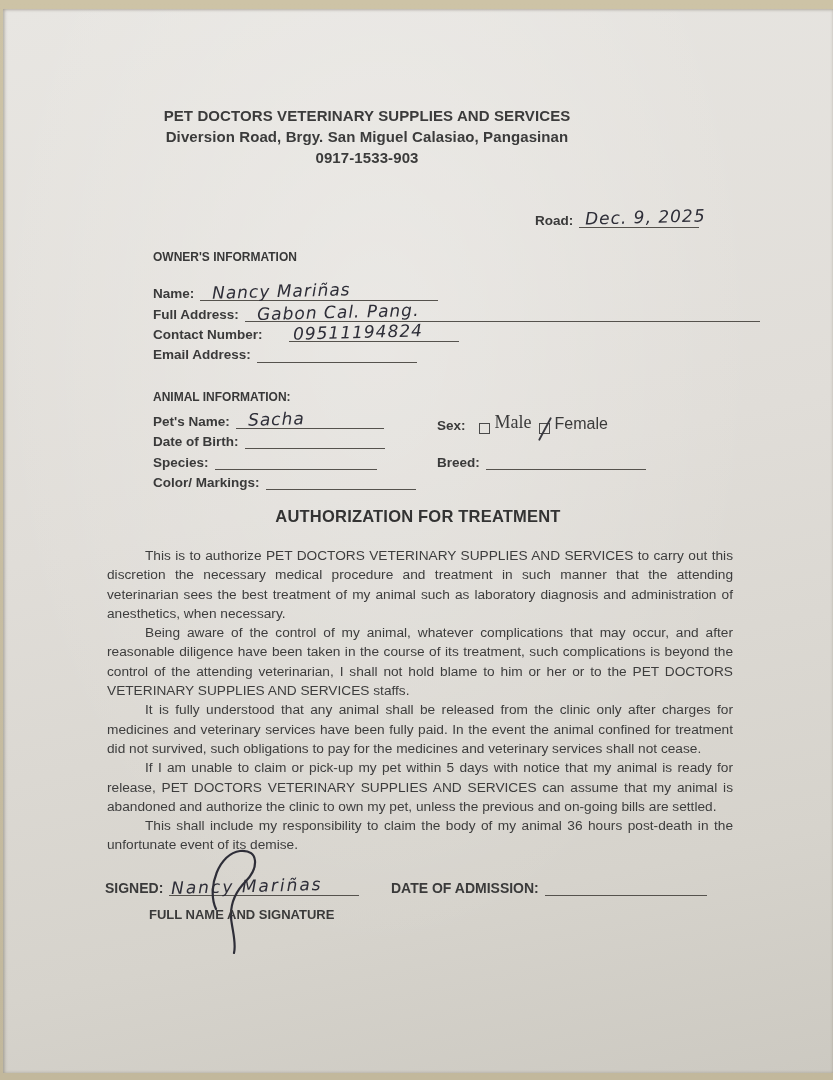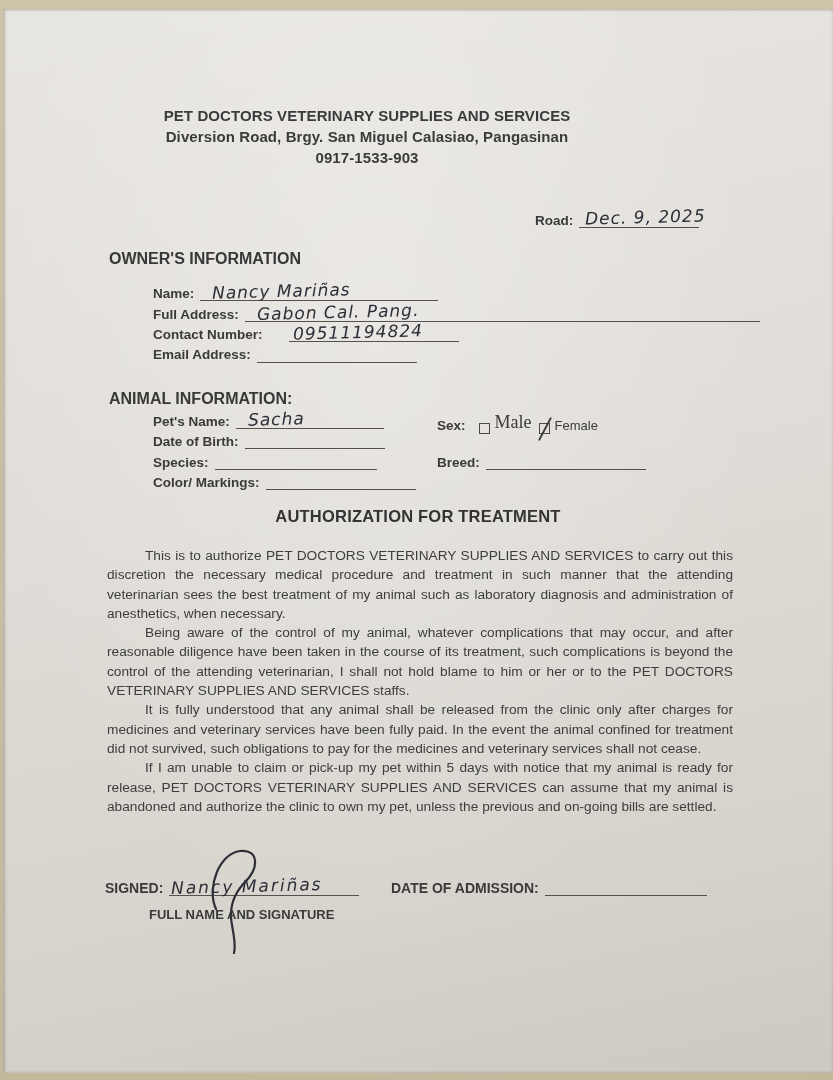--- a/index.html
+++ b/index.html
@@ -23,21 +23,21 @@
     box-shadow: inset 0 1px 3px rgba(120,110,90,0.35), inset 2px 0 3px rgba(90,85,70,0.25);
     color: #3a3a3a;
   }
   .hdr {
     position: absolute; top: 96px; left: 0; width: 728px;
     text-align: center; font-weight: bold;
     font-size: 15px; line-height: 21px; color: #3b3b3b;
     letter-spacing: 0.1px;
   }
   .lbl { font-weight: bold; font-size: 13.5px; color: #3a3a3a; white-space: nowrap; }
-  .sec-title { position: absolute; font-weight: bold; font-size: 16px; color: #383838; }
+  .sec-title { position: absolute; font-weight: bold; font-size: 12px; color: #383838; margin-left: 44px; }
   .frow { position: absolute; display: flex; align-items: flex-end; }
   .frow .lbl { margin-right: 6px; }
   .wline {
     display: inline-block; border-bottom: 1.6px solid #55524d;
     height: 16px; position: relative;
   }
   .hand {
     font-family: "DejaVu Sans", sans-serif;
     font-style: italic; font-size: 16px; color: #2e2e38;
     position: absolute; bottom: -1px; left: 12px;
@@ -131,21 +131,21 @@
     </span>
   </div>
 
   <div class="frow" style="top:403px; left:434px;">
     <span class="lbl">Sex:</span>
     <span class="chk"></span>
     <span style="font-size:18px;font-family:Liberation Serif, serif;">Male</span>
     <span class="chk">
       <span class="slash"></span>
     </span>
-    <span style="font-size:13px;">Female</span>
+    <span style="font-size:16px;">Female</span>
   </div>
 
   <div class="frow" style="top:423px; left:150px;">
     <span class="lbl">Date of Birth:</span>
     <span class="wline" style="width:140px;">
       <span class="hand"></span>
     </span>
   </div>
 
   <div class="frow" style="top:444px; left:150px;">
@@ -169,20 +169,21 @@
     </span>
   </div>
 
   <div class="auth-title">AUTHORIZATION FOR TREATMENT</div>
 
   <div class="body-text">
     <p>This is to authorize PET DOCTORS VETERINARY SUPPLIES AND SERVICES to carry out this discretion the necessary medical procedure and treatment in such manner that the attending veterinarian sees the best treatment of my animal such as laboratory diagnosis and administration of anesthetics, when necessary.</p>
     <p>Being aware of the control of my animal, whatever complications that may occur, and after reasonable diligence have been taken in the course of its treatment, such complications is beyond the control of the attending veterinarian, I shall not hold blame to him or her or to the PET DOCTORS VETERINARY SUPPLIES AND SERVICES staffs.</p>
     <p>It is fully understood that any animal shall be released from the clinic only after charges for medicines and veterinary services have been fully paid. In the event the animal confined for treatment did not survived, such obligations to pay for the medicines and veterinary services shall not cease.</p>
     <p>If I am unable to claim or pick-up my pet within 5 days with notice that my animal is ready for release, PET DOCTORS VETERINARY SUPPLIES AND SERVICES can assume that my animal is abandoned and authorize the clinic to own my pet, unless the previous and on-going bills are settled.</p>
+    <p>This shall include my responsibility to claim the body of my animal 36 hours post-death in the unfortunate event of its demise.</p>
   </div>
 
   <div class="frow" style="top:870px; left:102px;">
     <span class="lbl" style="font-size:14px;">SIGNED:</span>
     <span class="wline" style="width:190px;">
       <span class="hand big" style="left:2px; letter-spacing:2px;">Nancy Mariñas</span>
     </span>
   </div>
 
   <svg class="sig-svg" width="90" height="110" viewBox="0 0 90 110">

